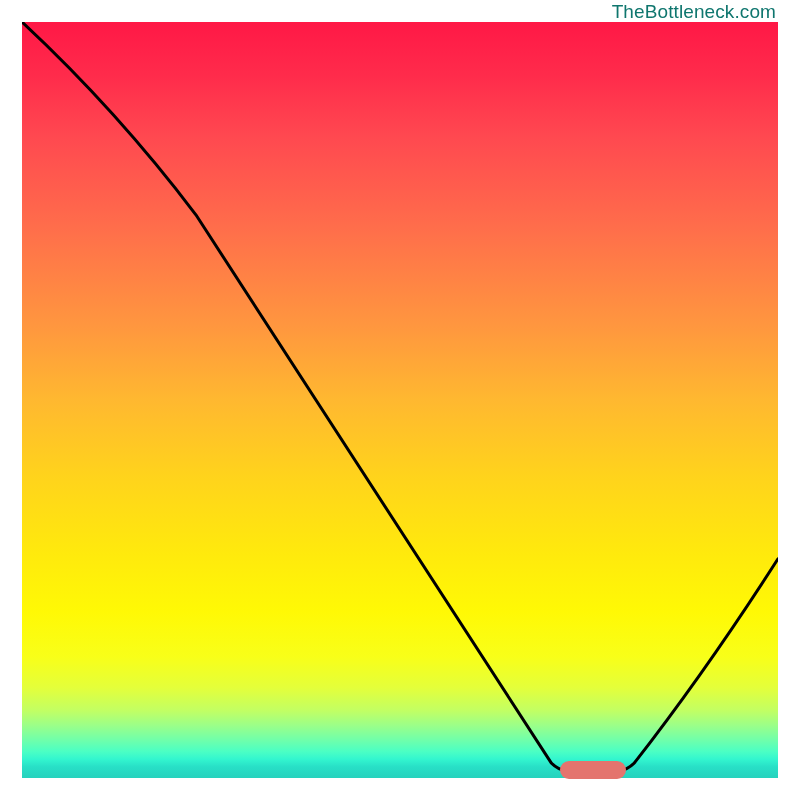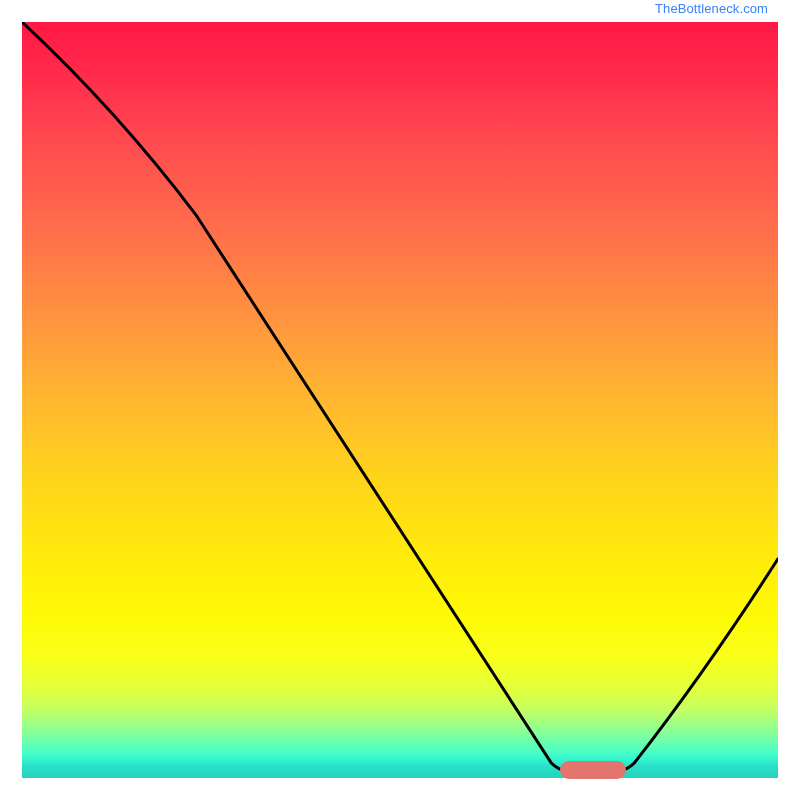--- a/index.html
+++ b/index.html
@@ -56,24 +56,24 @@
     pointer-events: none;
   }
   .marker {
     position: absolute;
     background: #e4746e;
     border-radius: 9px;
     height: 18px;
   }
   .attribution {
     position: absolute;
-    right: 32px;
+    right: 24px;
     top: 1px;
-    color: #3b82f6;
-    font-size: 13px;
+    color: #0f766e;
+    font-size: 19px;
     font-weight: 400;
     letter-spacing: 0.1px;
   }
 </style>
 </head>
 <body>
 
 <div class="chart-area">
   <div class="gradient-bg"></div>
 

